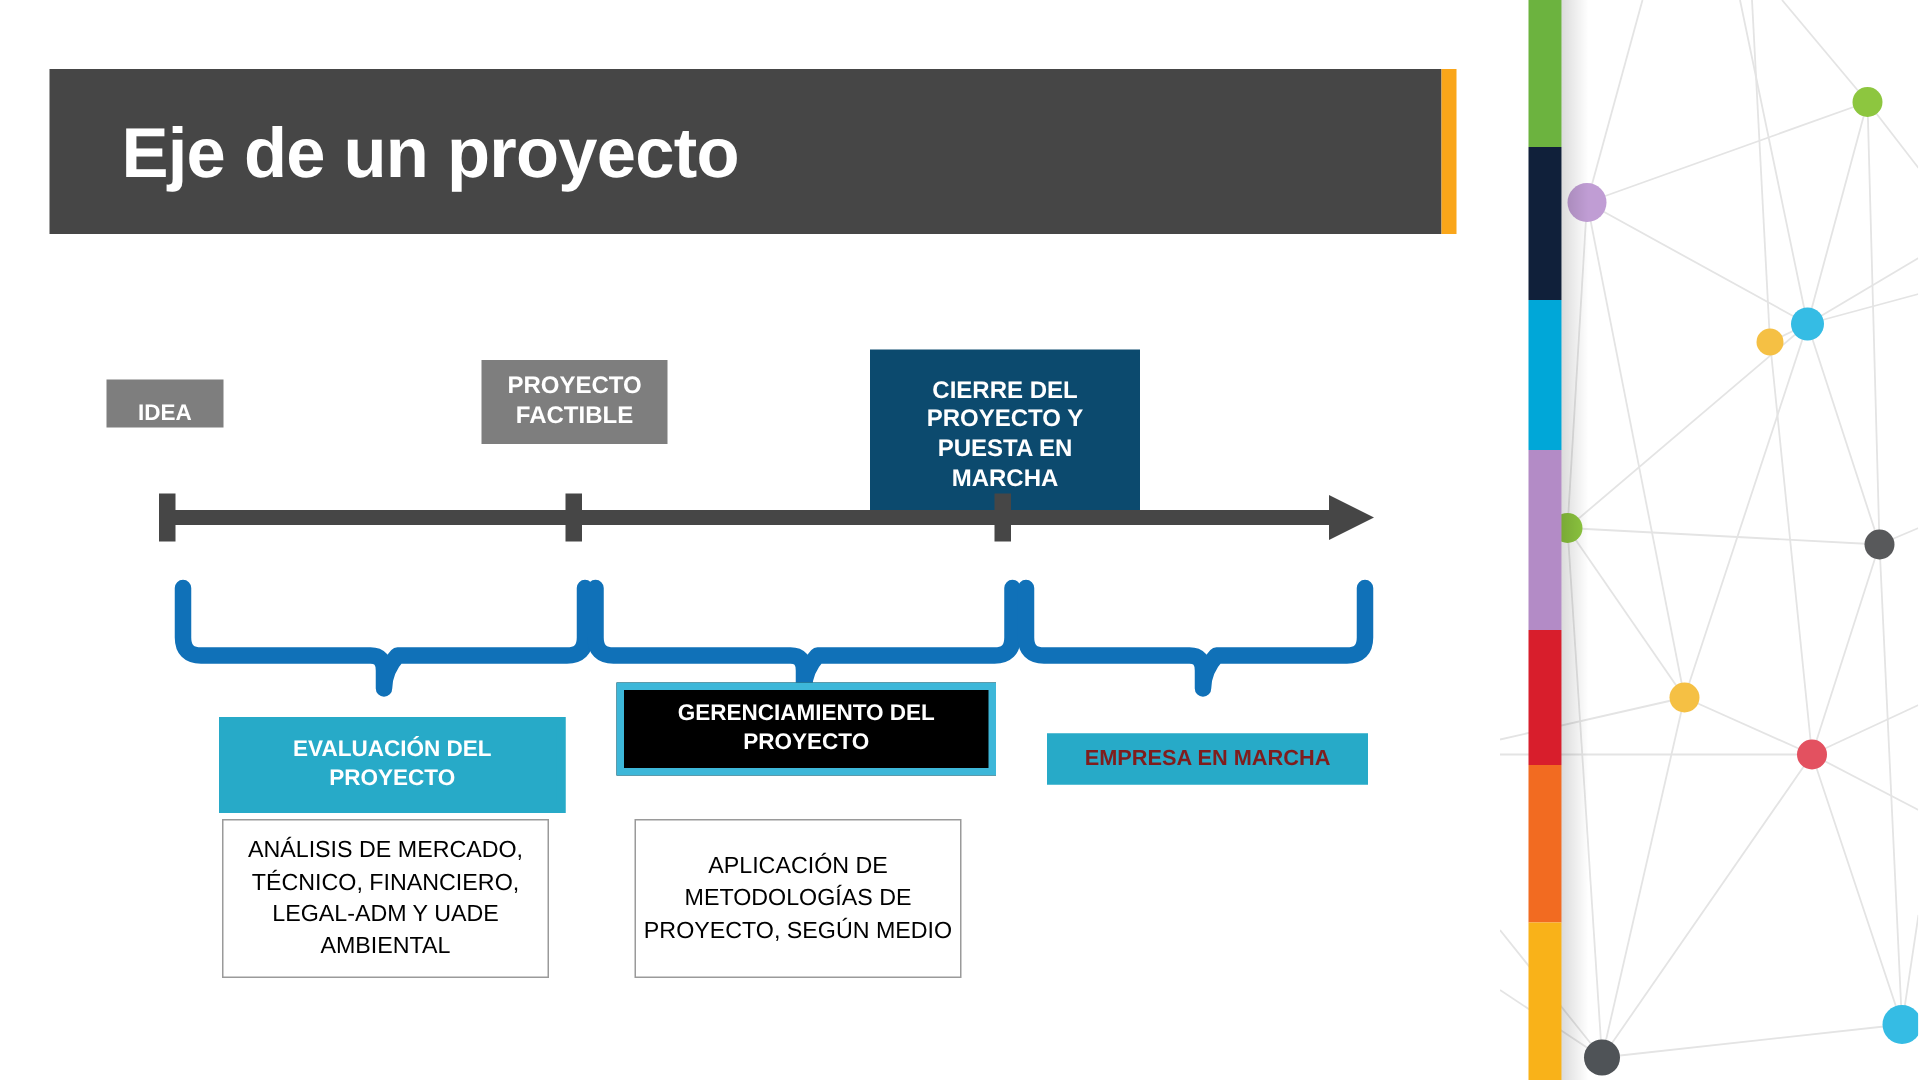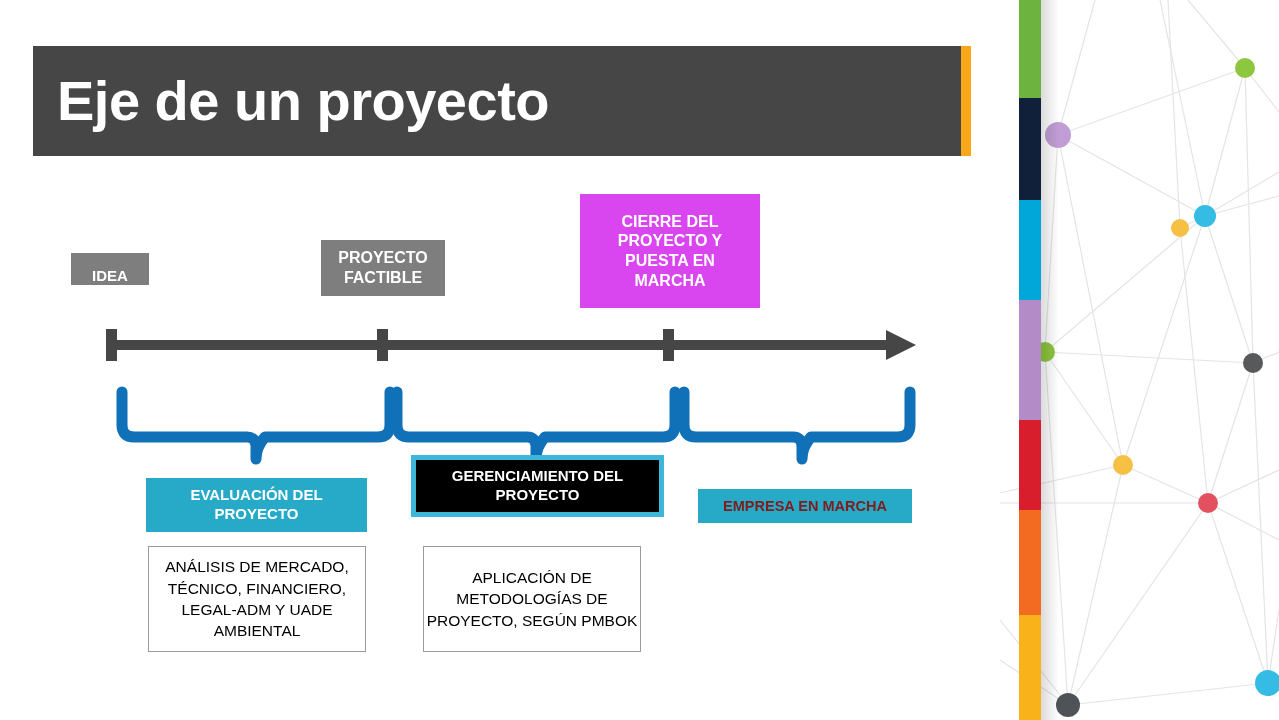--- a/index.html
+++ b/index.html
@@ -18,24 +18,24 @@
   
   #title-bar {
     position: absolute;
     left: 33px; top: 46px;
     width: 928px; height: 110px;
     background: #464646;
     display: flex; align-items: center;
   }
   #title-text {
     color: #ffffff;
-    font-size: 56px;
+    font-size: 47px;
     font-weight: bold;
     letter-spacing: -0.5px;
-    margin-left: 24px;
+    margin-left: 48px;
     line-height: 1;
   }
   #title-accent {
     position: absolute;
     left: 961px; top: 46px;
     width: 10px; height: 110px;
     background: #FAA61A;
   }
 
   
@@ -64,21 +64,21 @@
     font-weight: bold;
     display: flex;
     align-items: center;
     justify-content: center;
     text-align: center;
     line-height: 1.25;
     font-size: 15px;
   }
   #phase-eval {
     left: 146px; top: 478px; width: 219px; height: 52px;
-    background: #27AAC8; border: 1px solid #000000;
+    background: #27AAC8; border: 6px solid #000000;
   }
   #phase-ger {
     left: 411px; top: 455px; width: 243px; height: 52px;
     background: #000000; border: 5px solid #a21caf;
   }
   #phase-emp {
     left: 698px; top: 489px; width: 212px; height: 32px;
     background: #27AAC8; border: 1px solid #27AAC8;
     font-size: 14.5px;
   }
@@ -140,21 +140,21 @@
     <div id="title-text">Eje de un proyecto</div>
   </div>
   <div id="title-accent" style="background: rgb(250, 166, 26);"></div>
 
   <div class="milestone" id="ms-idea" style="background: rgb(126, 126, 126); align-items: flex-end;">
     <span>IDEA</span>
   </div>
   <div class="milestone" id="ms-fact" style="background: rgb(126, 126, 126);">
     <span>PROYECTO<br>FACTIBLE</span>
   </div>
-  <div class="milestone" id="ms-cierre" style="background: #d946ef;">
+  <div class="milestone" id="ms-cierre" style="background: #0c4a6e; margin-top: 39px;">
     <span>CIERRE DEL<br>PROYECTO Y<br>PUESTA EN<br>MARCHA</span>
   </div>
 
   <svg id="timeline" viewBox="0 0 1279 720">
 
     <g>
       <rect x="106" y="340" width="790" height="10" fill="#464646"></rect>
       <polygon points="886,330 916,345 886,360" fill="#464646"></polygon>
 
       <rect x="106" y="329" width="11" height="32" fill="#464646"></rect>
@@ -179,21 +179,21 @@
     <span>GERENCIAMIENTO DEL<br>PROYECTO</span>
   </div>
   <div class="phase-box" id="phase-emp" style="background: rgb(39, 170, 200); color: #7f1d1d; border-color: rgb(39, 170, 200);">
     <span>EMPRESA EN MARCHA</span>
   </div>
 
   <div class="desc-box" id="desc-eval">
     <span>ANÁLISIS DE MERCADO, TÉCNICO, FINANCIERO, LEGAL-ADM Y UADE AMBIENTAL</span>
   </div>
   <div class="desc-box" id="desc-ger">
-    <span>APLICACIÓN DE METODOLOGÍAS DE PROYECTO, SEGÚN PMBOK</span>
+    <span>APLICACIÓN DE METODOLOGÍAS DE PROYECTO, SEGÚN MEDIO</span>
   </div>
 
   <div id="sidebar">
 
     <svg id="network" viewBox="0 0 279 720">
       <g stroke="#E4E4E4" stroke-width="1.2" fill="none">
         <line x1="58" y1="135" x2="245" y2="68"></line>
         <line x1="58" y1="135" x2="205" y2="216"></line>
         <line x1="58" y1="135" x2="45" y2="352"></line>
         <line x1="58" y1="135" x2="123" y2="465"></line>

